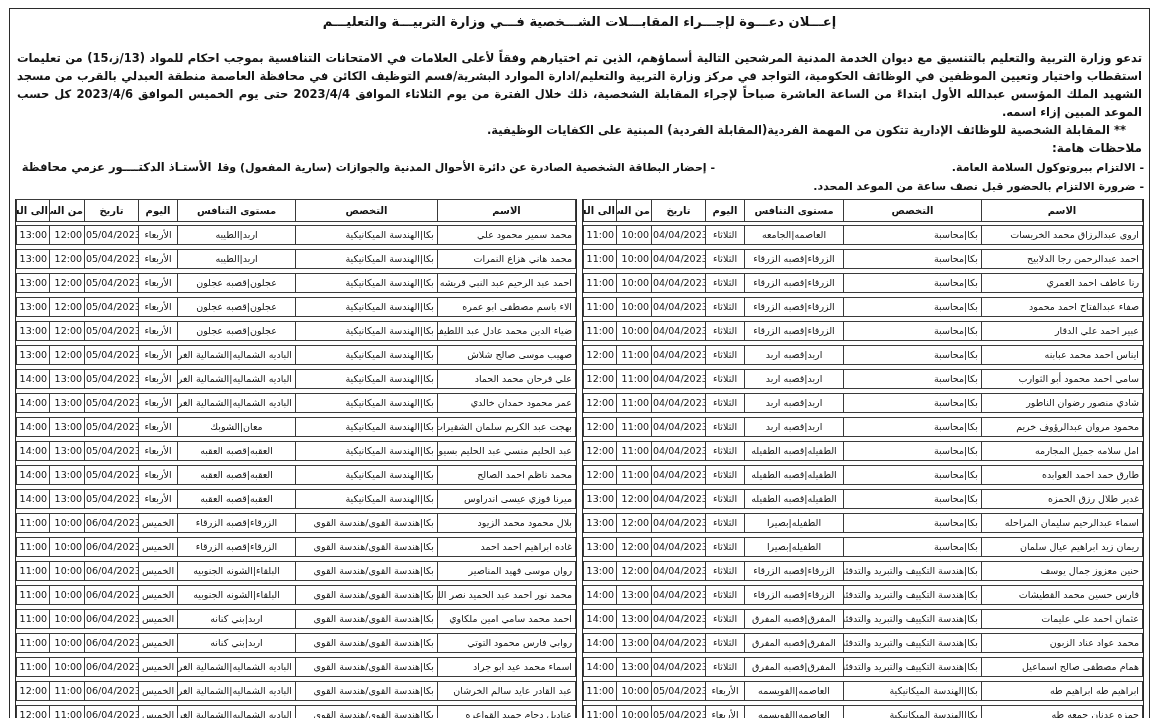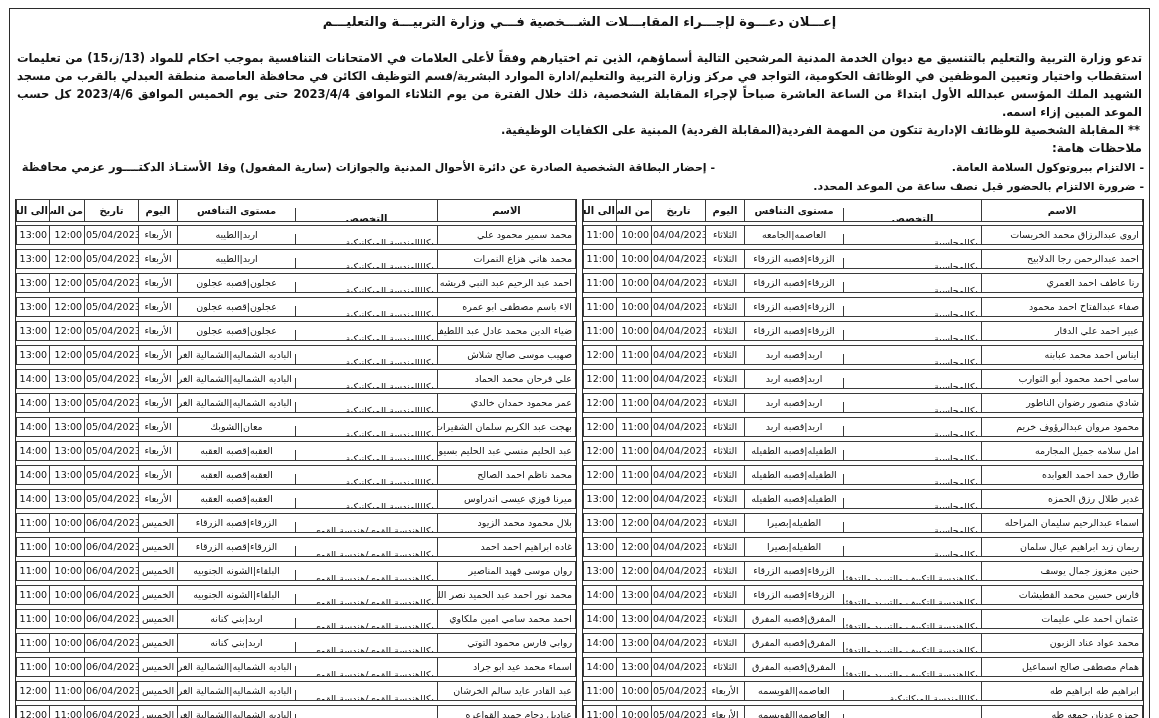--- a/index.html
+++ b/index.html
@@ -12,21 +12,21 @@
     border:1.5px solid #2b2b2b;border-bottom:none;
     padding:0 5px;box-sizing:border-box;background:#fff;
   }
   .title{
     text-align:center;font-weight:bold;font-size:13px;margin-top:5px;letter-spacing:.2px;
   }
   .intro{
     font-weight:bold;font-size:11.5px;line-height:18px;text-align:justify;
     margin:20px 2px 0 2px;
   }
-  .star-line{font-weight:bold;font-size:11.5px;line-height:18px;margin:0 4px;}
+  .star-line{font-weight:bold;font-size:11.5px;line-height:18px;margin:0 18px;}
   .notes-heading{font-weight:bold;font-size:12px;line-height:17px;margin:1px 2px 0 0;}
   .notes-wrap{display:flex;margin:1px 0 0 0;}
   .col-r{width:38%;}
   .col-c{width:44%;}
   .col-sig{width:18%;text-align:center;}
   .note{font-weight:bold;font-size:11px;line-height:19px;white-space:nowrap;overflow:hidden;}
   .sig-line{font-weight:bold;font-size:11.5px;line-height:19px;white-space:nowrap;}
   .tables{display:flex;gap:5px;margin-top:3px;align-items:flex-start;}
   .ttable{
     flex:1;border-left:1px solid #2b2b2b;border-right:1px solid #2b2b2b;
@@ -37,21 +37,21 @@
     background:#fff;box-sizing:content-box;
   }
   .trow.thead{height:21px;font-weight:bold;margin-bottom:3px;}
   .cell{
     box-sizing:border-box;border-left:1px solid #3a3a3a;overflow:hidden;
     white-space:nowrap;font-size:9.5px;line-height:18px;padding:0 3px;flex:none;
   }
   .cell:last-child{border-left:none;}
   .thead .cell{text-align:center;line-height:21px;font-size:10px;padding:0 1px;}
   .c-name{flex:1 1 auto;text-align:right;min-width:0;}
-  .c-spec{width:138px;text-align:right;margin-top:8px;}
+  .c-spec{width:138px;text-align:right;}
   .c-level{width:99px;text-align:center;}
   .c-day{width:39px;text-align:center;padding:0 1px;}
   .c-date{width:54px;text-align:left;direction:ltr;padding:0 1px;}
   .c-from{width:35px;text-align:right;padding:0 2px;}
   .c-to{width:32px;text-align:right;padding:0 2px;}
   .t-left .c-spec{width:142px;}
   .t-left .c-level{width:118px;}
 </style>
 </head>
 <body>

